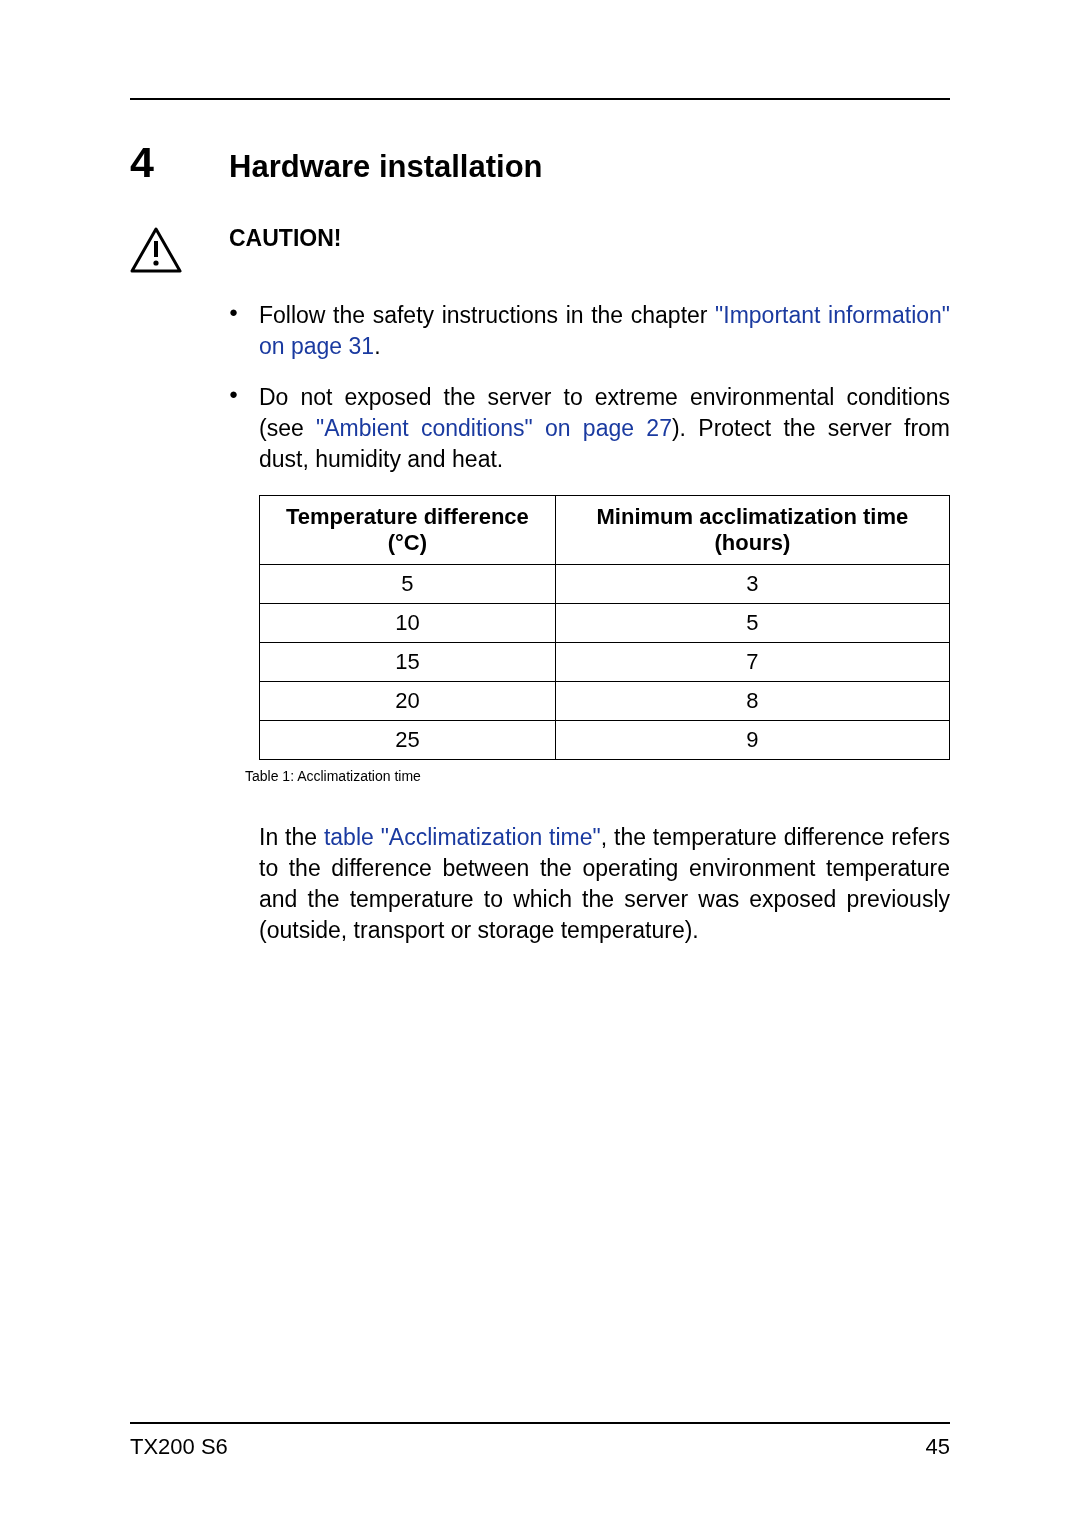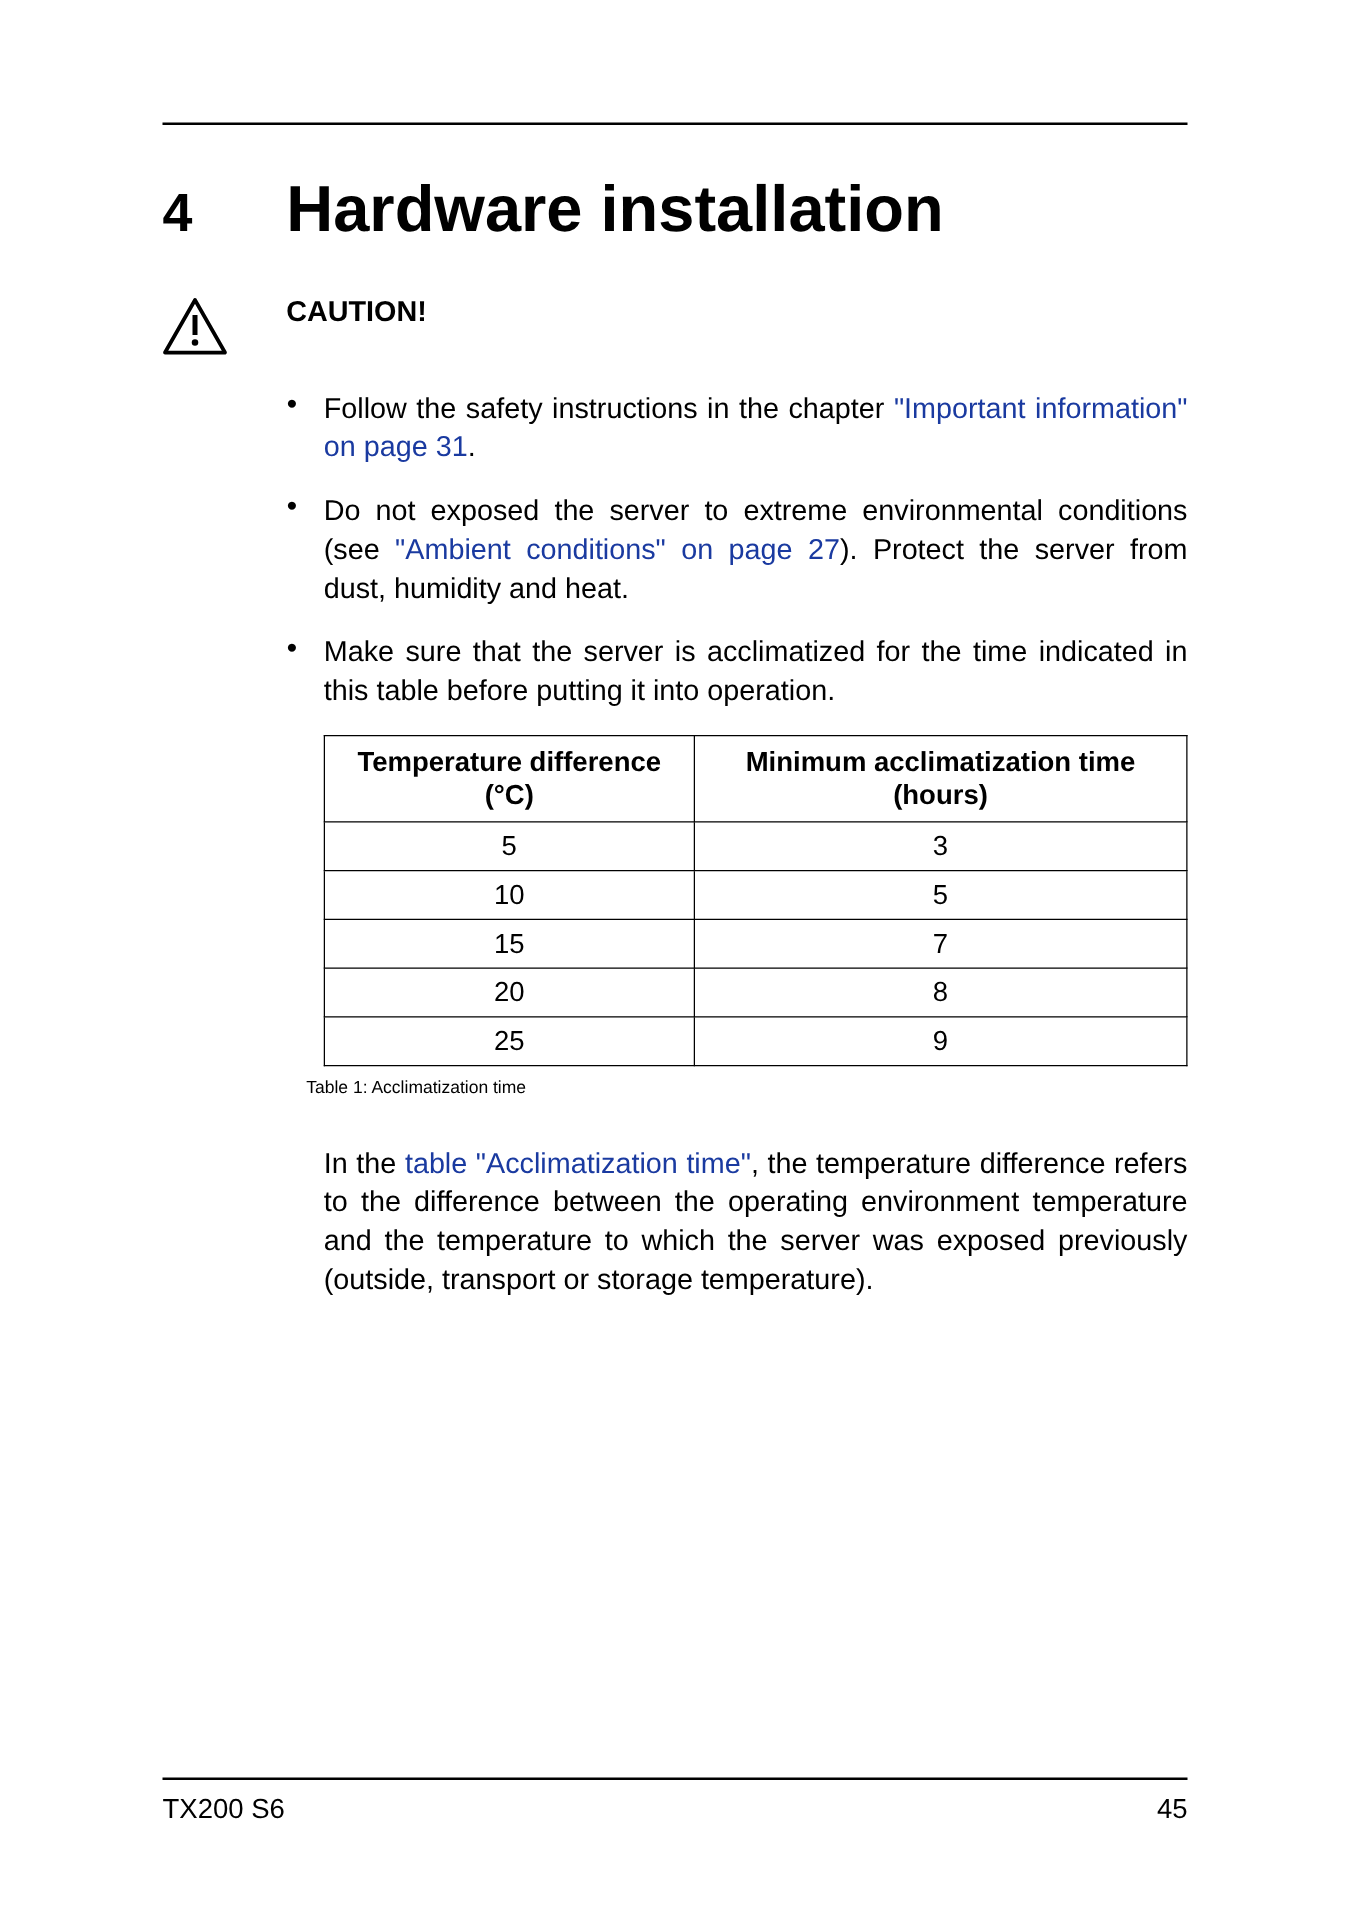--- a/index.html
+++ b/index.html
@@ -25,21 +25,21 @@
       align-items: baseline;
       margin-bottom: 38px;
     }
     .chapter-number {
       font-size: 43px;
       font-weight: bold;
       width: 99px;
       flex: 0 0 99px;
     }
     .chapter-title {
-      font-size: 52px;
+      font-size: 31px;
       font-weight: bold;
     }
     .caution-block {
       display: flex;
       align-items: flex-start;
     }
     .caution-icon-col {
       width: 99px;
       flex: 0 0 99px;
       padding-top: 2px;
@@ -156,23 +156,20 @@
   </div>
   <div class="caution-content">
     <div class="caution-label">CAUTION!</div>
     <ul class="bullet-list">
       <li>
         <span>Follow the safety instructions in the chapter </span><span class="link">"Important information" on page 31</span><span>.</span>
       </li>
       <li>
         <span>Do not exposed the server to extreme environmental conditions (see </span><span class="link">"Ambient conditions" on page 27</span><span>). Protect the server from dust, humidity and heat.</span>
       </li>
-      <li>
-        <span>Make sure that the server is acclimatized for the time indicated in this table before putting it into operation.</span>
-      </li>
     </ul>
 
     <div class="table-wrap">
       <table>
         <thead>
           <tr>
             <th>Temperature difference (°C)</th>
             <th>Minimum acclimatization time (hours)</th>
           </tr>
         </thead>

